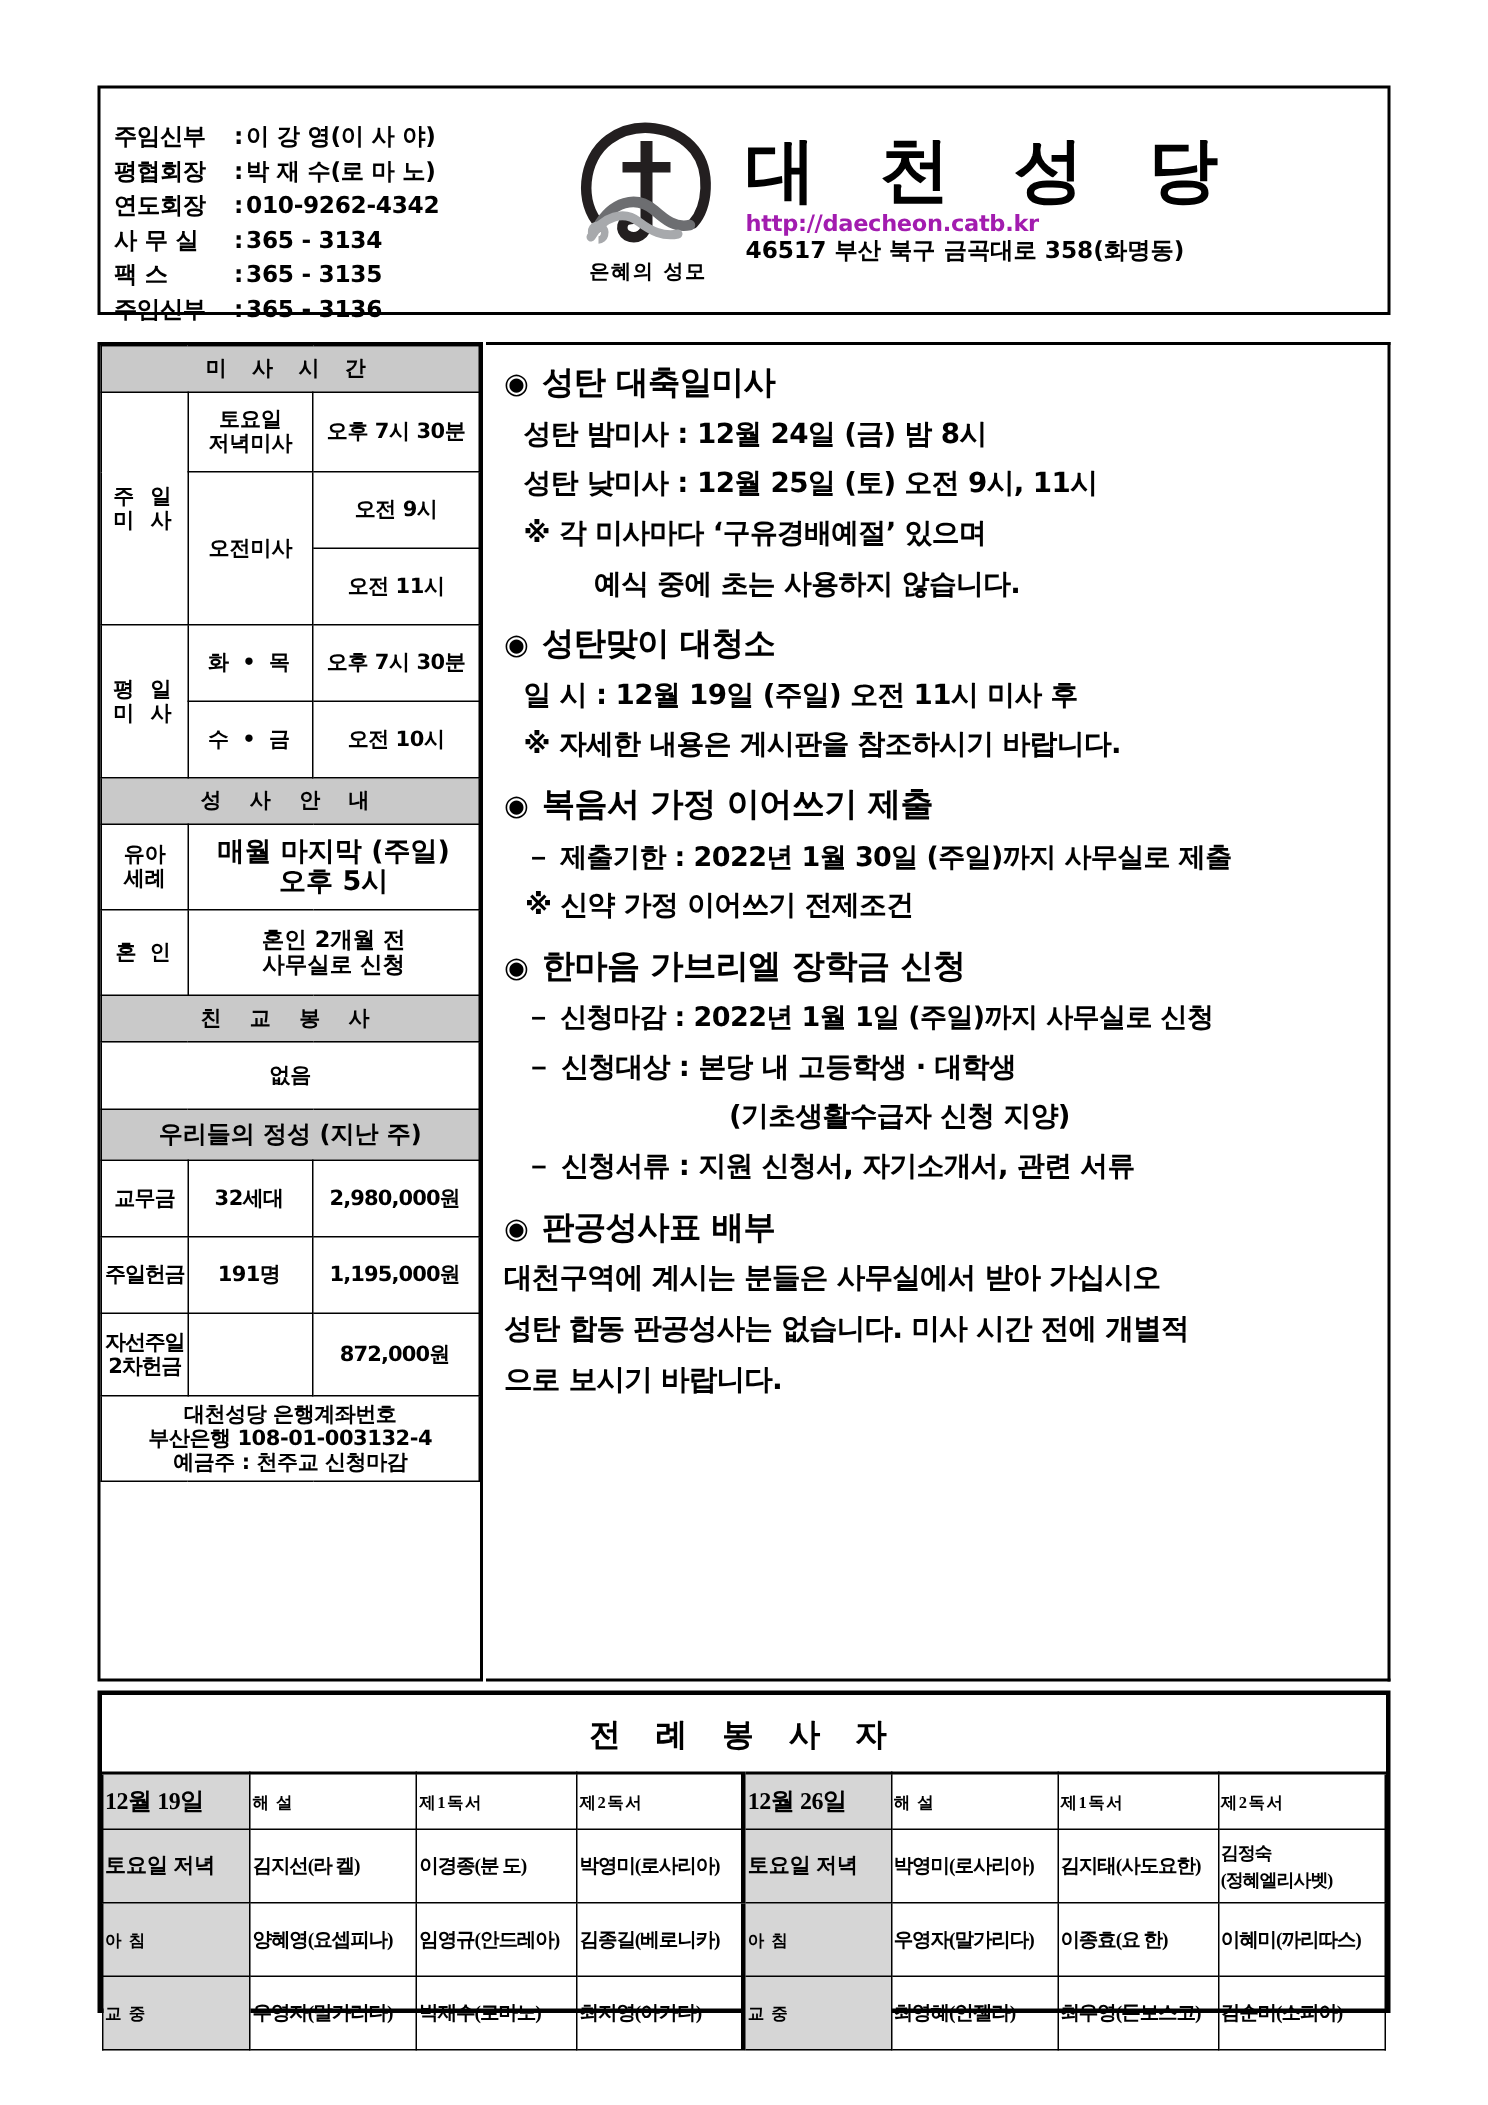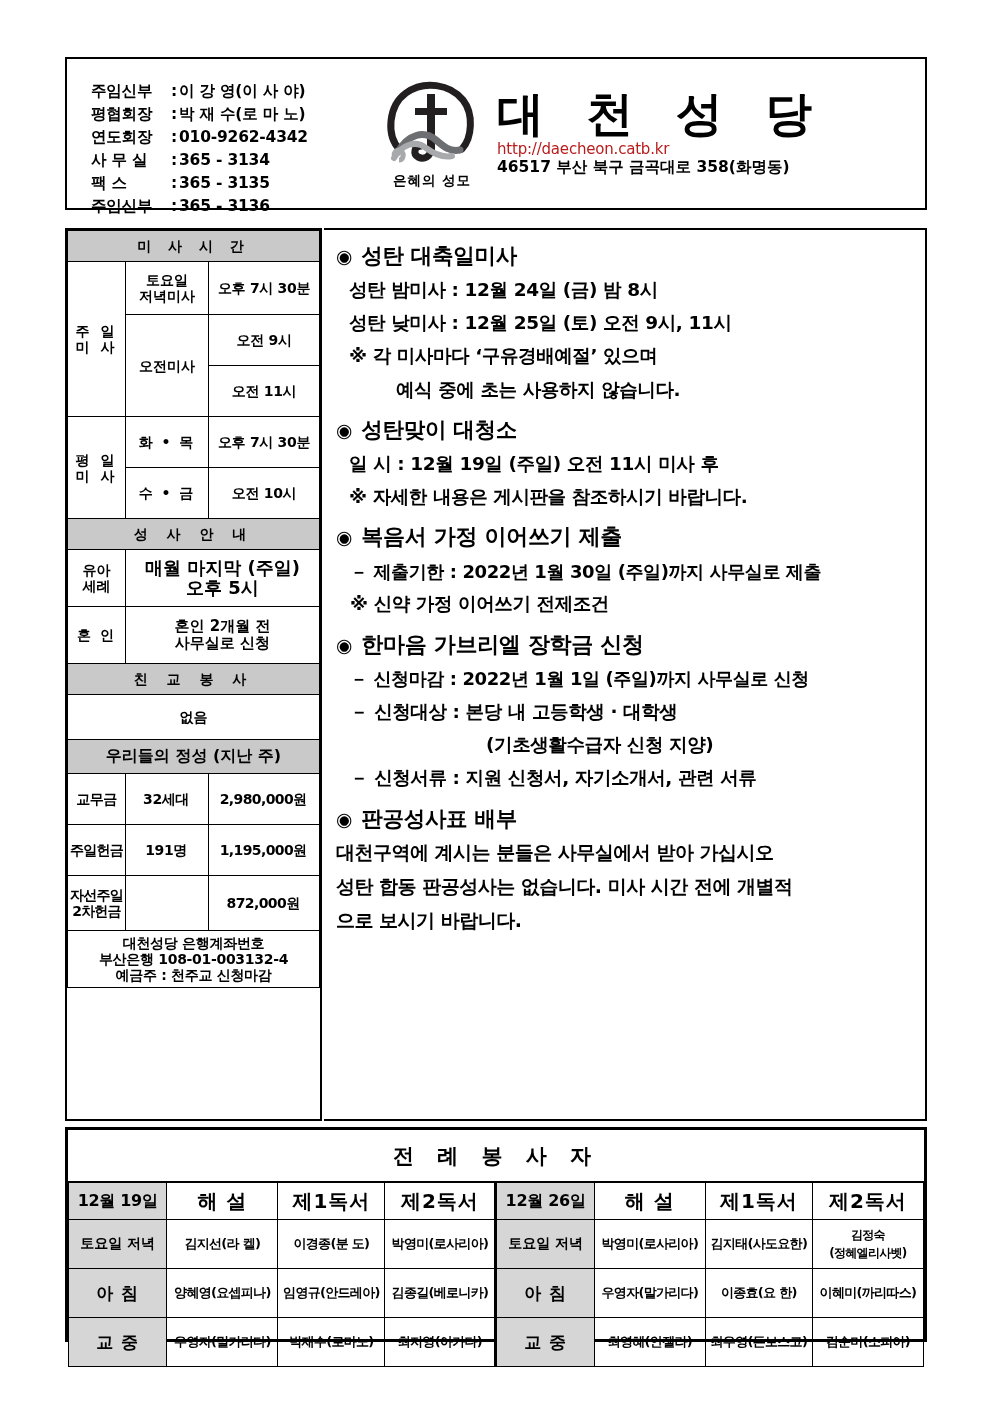--- a/index.html
+++ b/index.html
@@ -12,21 +12,21 @@
   }
   .page{position:relative;width:992px;height:1403px;box-sizing:border-box;}
 
   
   .header{
     position:absolute;left:65px;top:57px;width:862px;height:153px;
     border:2px solid #000;box-sizing:border-box;
     display:flex;align-items:center;
   }
   .contact{
-    padding-left:24px;width:300px;box-sizing:border-box;margin-top:32px;
+    padding-left:9px;width:300px;box-sizing:border-box;margin-top:32px;
   }
   .contact-row{
     display:flex;font-size:15.5px;font-weight:bold;line-height:1.0;
     margin-bottom:7.5px;white-space:nowrap;letter-spacing:-0.2px;
   }
   .contact-label{width:78px;display:inline-block;}
   .contact-sep{width:10px;display:inline-block;text-align:center;}
   .contact-val{display:inline-block;}
 
   .logo-box{
@@ -40,21 +40,21 @@
   }
   .brand{
     flex:1;display:flex;flex-direction:column;
     justify-content:center;padding-right:8px;
   }
   .brand-title{
     font-size:47px;font-weight:bold;letter-spacing:13px;
     line-height:1;margin-bottom:4px;white-space:nowrap;
   }
   .brand-url{
-    font-size:15px;font-weight:normal;color:#b91c1c;letter-spacing:-0.2px;
+    font-size:15px;font-weight:bold;color:#a21caf;letter-spacing:-0.2px;
     line-height:1.15;
   }
   .brand-addr{
     font-size:15.5px;font-weight:bold;letter-spacing:0px;line-height:1.2;
     white-space:nowrap;
   }
 
   
   .sidebar{
     position:absolute;left:65px;top:228px;width:257px;height:893px;
@@ -114,26 +114,27 @@
   }
   .bt-title{
     text-align:center;font-size:21px;font-weight:bold;letter-spacing:8px;
     padding:12px 0 11px 0;
   }
   .btbl{
     width:100%;border-collapse:collapse;table-layout:fixed;
     border-top:2px solid #000;
   }
   .btbl td{
-    border:1px solid #000;text-align:center;vertical-align:middle;
+    border:1px solid #000;text-align:left;vertical-align:middle;
     font-weight:bold;
-  }
-  .bhd{font-size:20px;height:34px;letter-spacing:1px;}
+    font-family:Liberation Serif, serif;
+  }
+  .bhd{font-size:11px;height:34px;letter-spacing:1px;}
   .bhd-date{background:#d6d6d6;font-size:16px;letter-spacing:-0.3px;}
-  .brow-lab{background:#d6d6d6;font-size:17px;letter-spacing:1px;height:33px;}
+  .brow-lab{background:#d6d6d6;font-size:11px;letter-spacing:1px;height:33px;}
   .bcell{font-size:13px;letter-spacing:-0.7px;padding:2px 1px;}
   .thickL{border-left:3px solid #000 !important;}
 </style>
 </head>
 <body>
 
 <div class="page">
 
   <div class="header">
 

